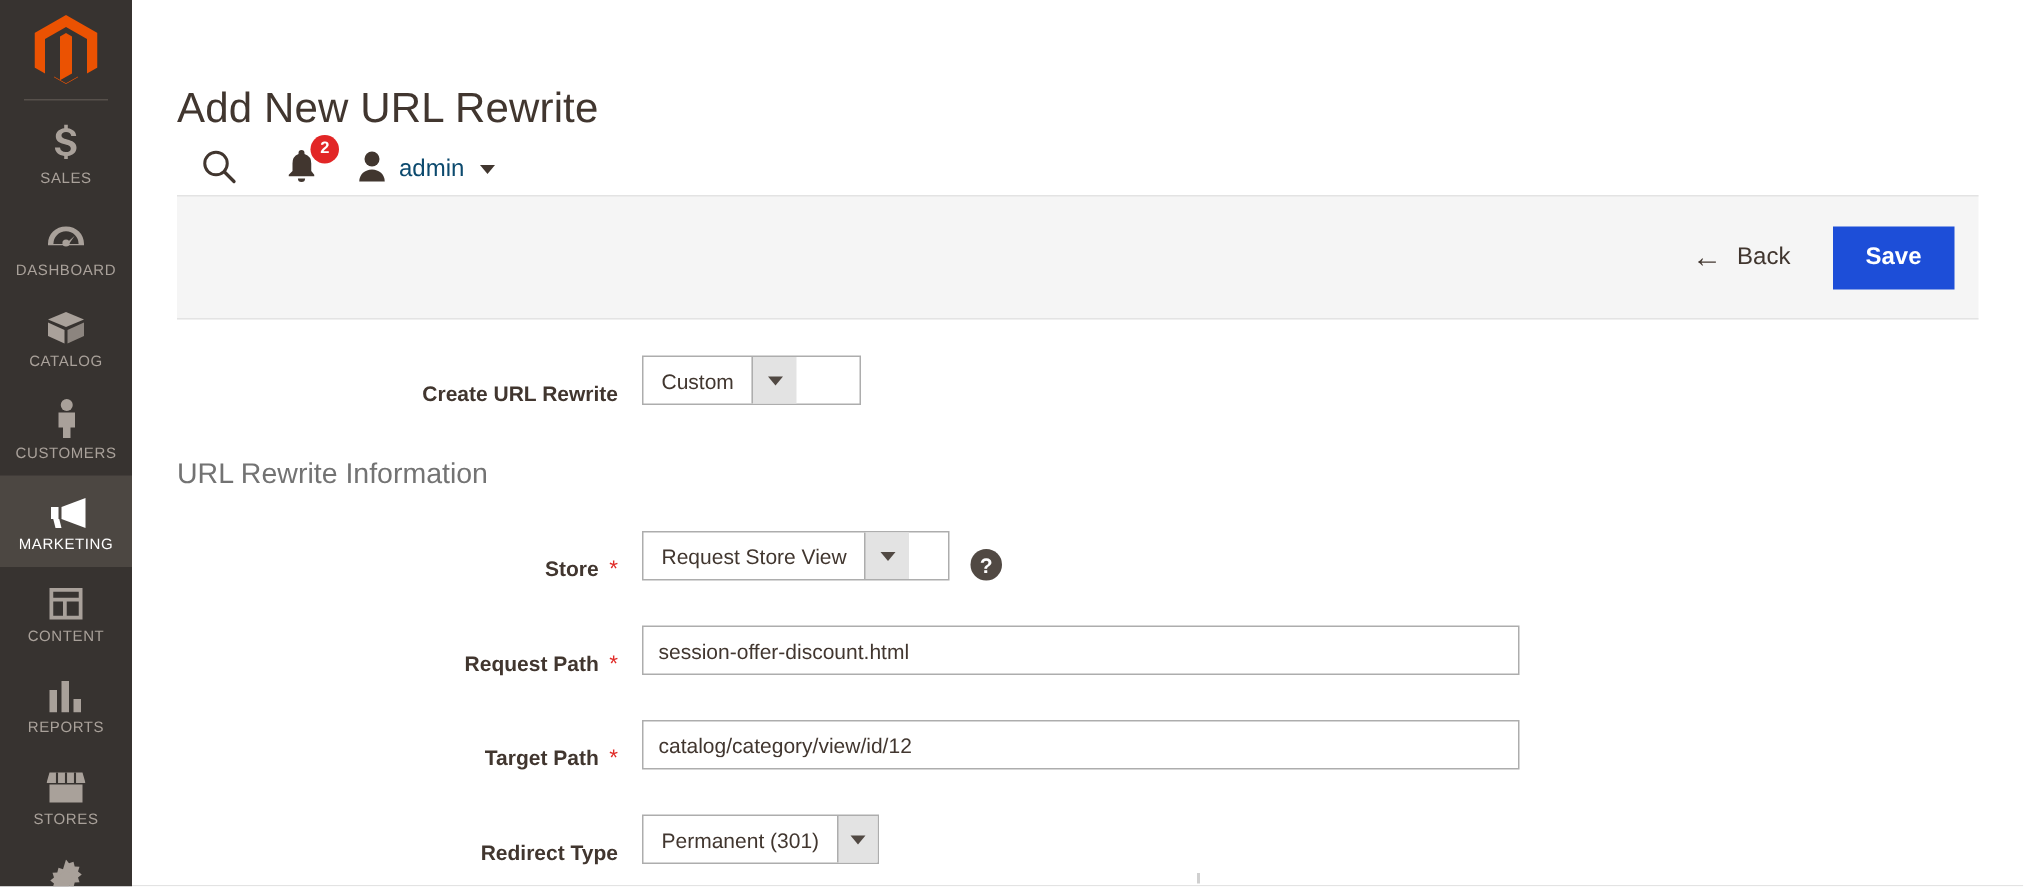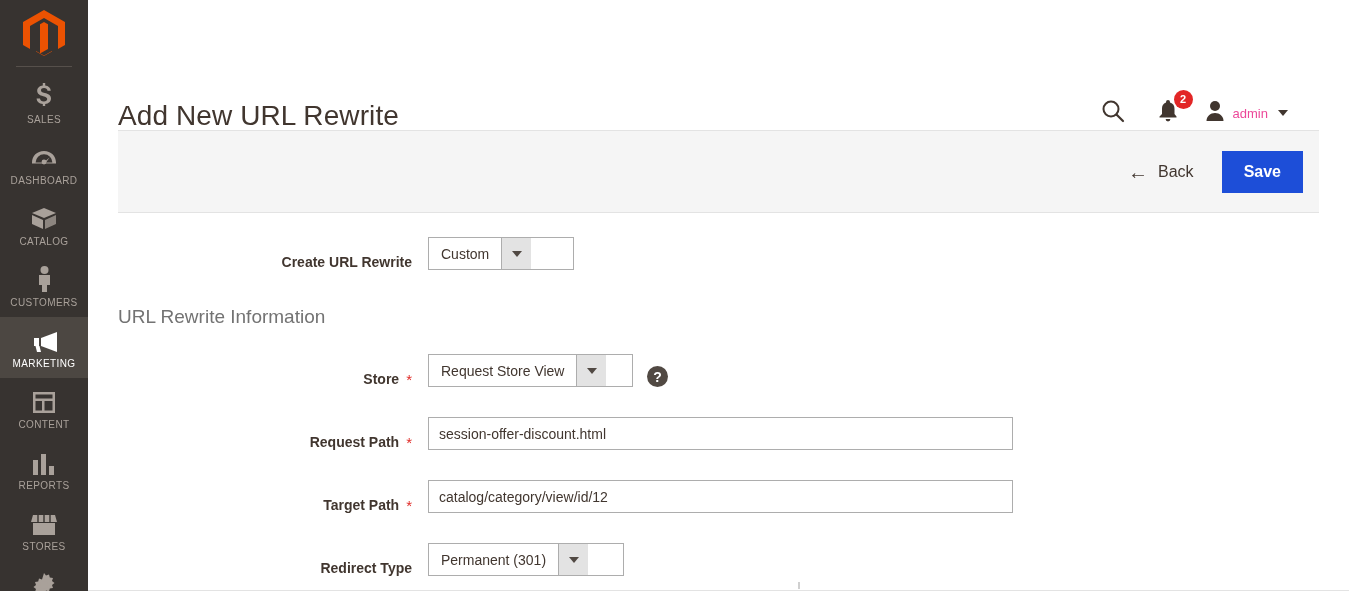--- a/index.html
+++ b/index.html
@@ -83,24 +83,25 @@
     flex: 1;
     background: #ffffff;
     position: relative;
     height: 591px;
     overflow: hidden;
   }
 
   
   .page-header {
     display: flex;
-    align-items: flex-end;
+    align-items: flex-start;
     justify-content: space-between;
-    padding: 58px 45px 0 30px;
+    padding: 58px 20px 0 30px;
     height: 130px;
+    flex-direction: column;
   }
   .page-title {
     font-size: 28px;
     font-weight: normal;
     color: #41362f;
     line-height: 1;
     letter-spacing: 0.1px;
   }
   .header-actions {
     display: flex;
@@ -136,22 +137,22 @@
     line-height: 1;
   }
   .admin-menu {
     display: flex;
     align-items: center;
     gap: 8px;
     cursor: pointer;
     padding-left: 10px;
   }
   .admin-name {
-    font-size: 13px;
-    color: #ec4899;
+    font-size: 16px;
+    color: #0c4a6e;
   }
   .caret-down {
     width: 0; height: 0;
     border-left: 5px solid transparent;
     border-right: 5px solid transparent;
     border-top: 6px solid #41362f;
     margin-left: 2px;
   }
 
   
@@ -508,21 +509,21 @@
           <span>Target Path</span>
           <span class="req-star">*</span>
         </div>
         <input class="text-input" type="text" value="catalog/category/view/id/12" style="">
       </div>
 
       <div class="field-row" style="margin-top:30px;">
         <div class="field-label">
           <span>Redirect Type</span>
         </div>
-        <div class="select-box" style="width:196px;">
+        <div class="select-box" style="width:158px;">
           <span class="select-value">Permanent (301)</span>
           <span class="select-arrow">
               <i class="tri-down"></i>
             </span>
         </div>
       </div>
 
     </div>
 
     <div class="bottom-rule"></div>

